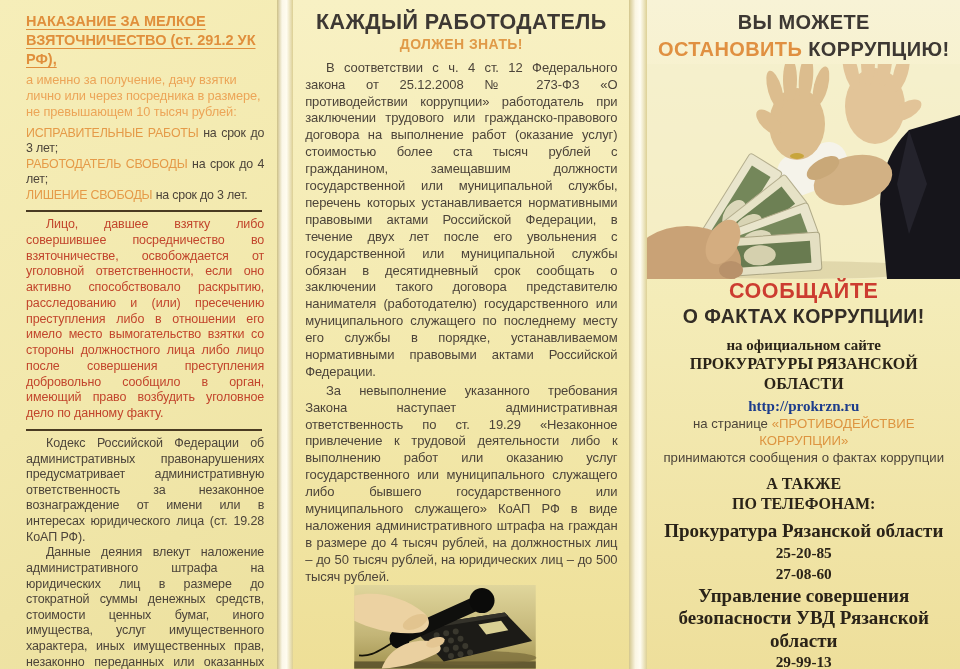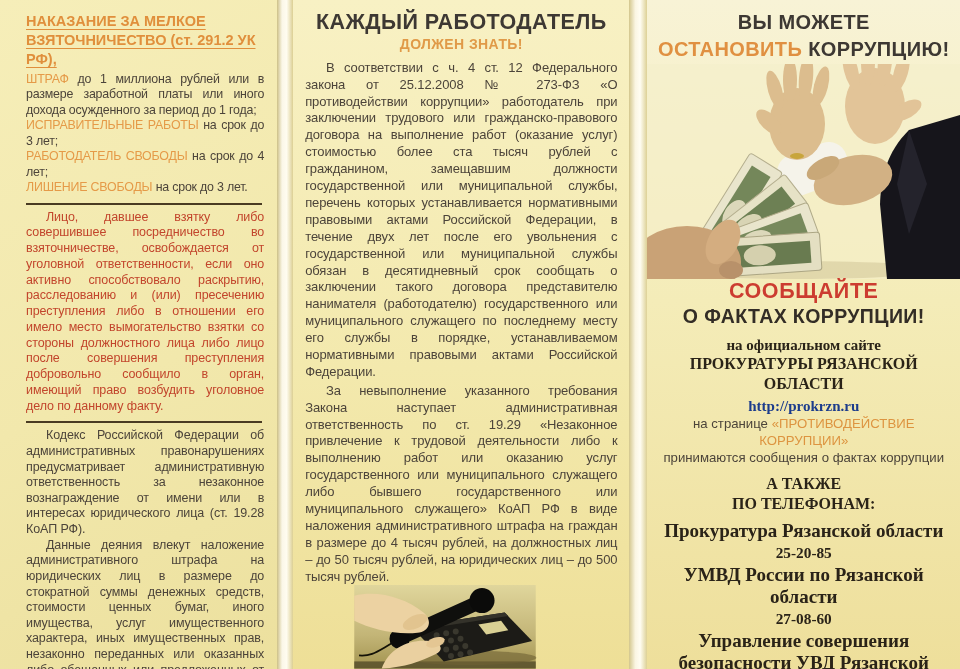--- a/index.html
+++ b/index.html
@@ -59,22 +59,22 @@
   .phone-name{margin:0;font-size:19px;font-weight:bold;color:#2a2318;line-height:1.18;}
   .phone-num{margin:0 0 1px;font-size:15.3px;font-weight:bold;color:#2a2318;line-height:1.25;}
 </style>
 </head>
 <body>
 
 <div class="page">
 
   <section class="panel panel-left">
     <h2 class="lp-heading">НАКАЗАНИЕ ЗА МЕЛКОЕ ВЗЯТОЧНИЧЕСТВО (ст. 291.2 УК РФ),</h2>
-
-    <p class="penalty"><span class="lbl">ШТРАФ</span><span> до 1 миллиона рублей или в размере заработной платы или иного дохода осужденного за период до 1 года;</span></p>
+    <p class="lp-sub">а именно за получение, дачу взятки лично или через посредника в размере, не превышающем 10 тысяч рублей:</p>
+
     <p class="penalty"><span class="lbl">ИСПРАВИТЕЛЬНЫЕ РАБОТЫ</span><span> на срок до 3 лет;</span></p>
     <p class="penalty"><span class="lbl">РАБОТОДАТЕЛЬ СВОБОДЫ</span><span> на срок до 4 лет;</span></p>
     <p class="penalty"><span class="lbl">ЛИШЕНИЕ СВОБОДЫ</span><span> на срок до 3 лет.</span></p>
 
     <hr class="divider">
     <p class="lp-red">Лицо, давшее взятку либо совершившее посредничество во взяточничестве, освобождается от уголовной ответственности, если оно активно способствовало раскрытию, расследованию и (или) пресечению преступления либо в отношении его имело место вымогательство взятки со стороны должностного лица либо лицо после совершения преступления добровольно сообщило в орган, имеющий право возбудить уголовное дело по данному факту.</p>
     <hr class="divider">
 
     <p class="lp-dark">Кодекс Российской Федерации об административных правонарушениях предусматривает административную ответственность за незаконное вознаграждение от имени или в интересах юридического лица (ст. 19.28 КоАП РФ).</p>
     <p class="lp-dark">Данные деяния влекут наложение административного штрафа на юридических лиц в размере до стократной суммы денежных средств, стоимости ценных бумаг, иного имущества, услуг имущественного характера, иных имущественных прав, незаконно переданных или оказанных либо обещанных или предложенных от имени юридического лица, но не менее одного миллиона рублей с конфискацией денег, ценных бумаг, иного имущества или стоимости услуг имущественного характера, иных имущественных прав.</p>
@@ -208,21 +208,20 @@
     <p class="rp-pageline"><span>на странице </span><span class="accent">«ПРОТИВОДЕЙСТВИЕ КОРРУПЦИИ»</span></p>
     <p class="rp-note">принимаются сообщения о фактах коррупции</p>
 
     <p class="rp-also serif"><span>А ТАКЖЕ</span><br><span>ПО ТЕЛЕФОНАМ:</span></p>
 
     <div class="phone-entry">
       <p class="phone-name serif">Прокуратура Рязанской области</p>
       <p class="phone-num serif">25-20-85</p>
     </div>
     <div class="phone-entry">
-      <p class="phone-name serif">УМВД России по Рязанской области</p>
       <p class="phone-num serif">27-08-60</p>
     </div>
     <div class="phone-entry">
       <p class="phone-name serif">Управление совершения безопасности УВД Рязанской области</p>
       <p class="phone-num serif">29-99-13</p>
     </div>
     <div class="phone-entry">
       <p class="phone-name serif">СУ Следственного комитета РФ по Рязанской области</p>
 
     </div>

